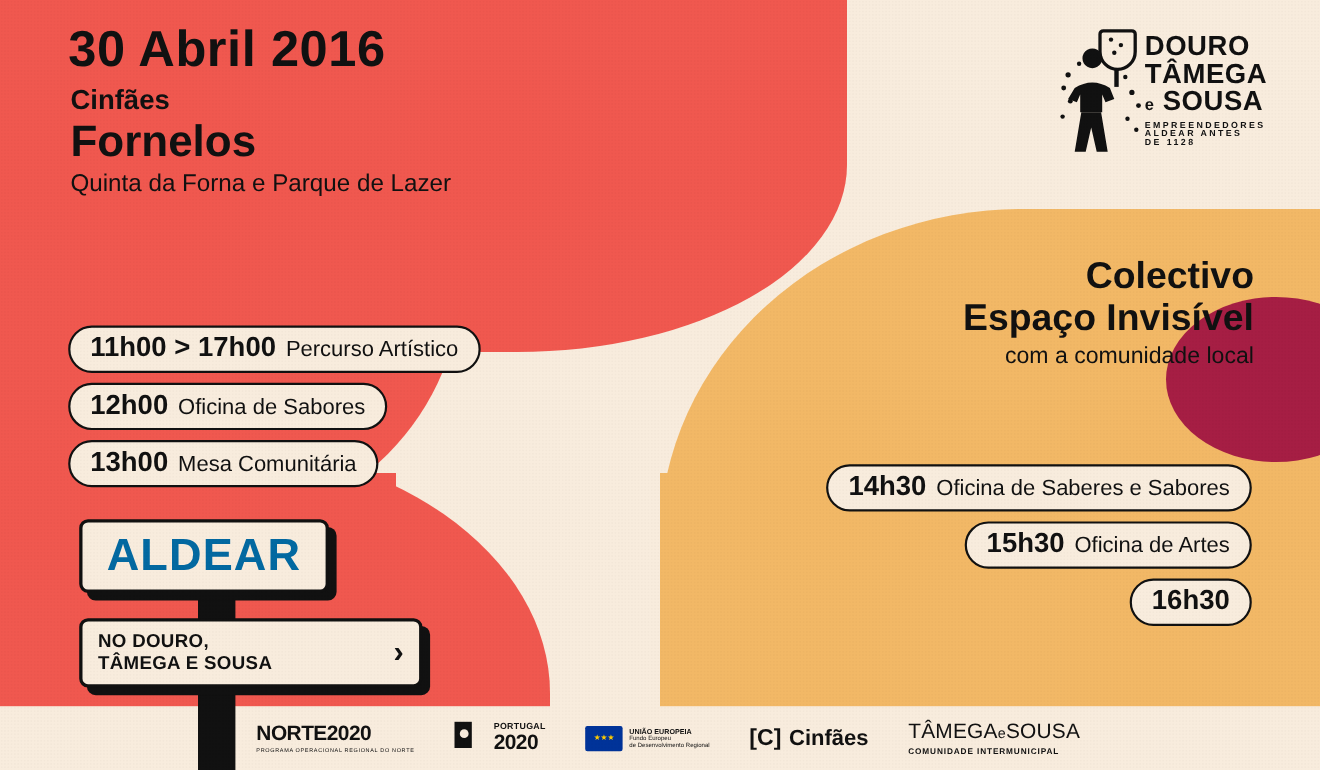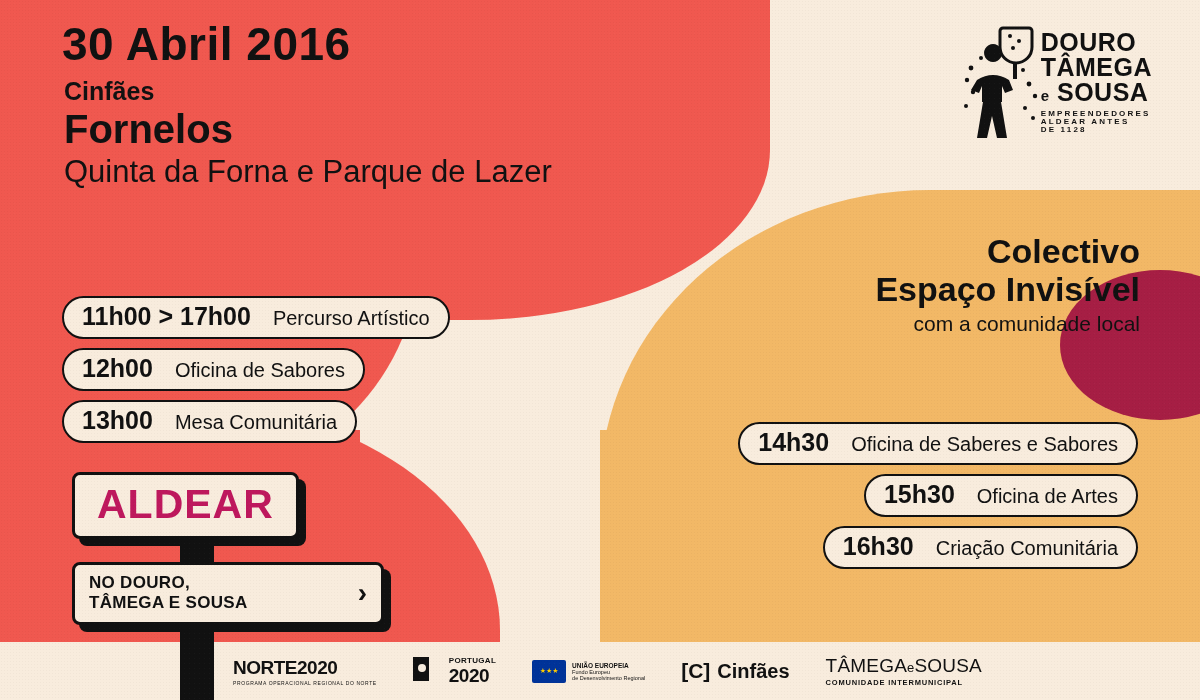--- a/index.html
+++ b/index.html
@@ -113,21 +113,21 @@
     margin: 0 0 0 2px;
     line-height: 1.1;
   }
   .place {
     font-size: 40px;
     font-weight: bold;
     margin: 2px 0 0 2px;
     line-height: 1.05;
   }
   .venue {
-    font-size: 31px;
+    font-size: 22px;
     font-weight: normal;
     margin: 4px 0 0 2px;
     line-height: 1.15;
     text-align: right;
   }
 
   
   .collective {
     position: absolute;
     right: 60px; top: 232px;
@@ -141,21 +141,21 @@
     font-size: 34px; font-weight: bold; line-height: 1.12;
   }
   .collective .line3 {
     font-size: 21px; font-weight: normal; line-height: 1.3; margin-top: 2px;
   }
 
   
   .pill {
     display: inline-flex;
     align-items: baseline;
-    gap: 22px;
+    gap: 9px;
     background: #f8ecdd;
     border: 2.5px solid #111;
     border-radius: 22px;
     padding: 4px 18px 6px 18px;
     color: #111;
     white-space: nowrap;
   }
   .pill .time {
     font-size: 25px;
     font-weight: bold;
@@ -193,21 +193,21 @@
     background: #f8ecdd;
     border: 3px solid #111;
     border-radius: 8px;
     padding: 6px 22px 8px 22px;
     box-shadow: 7px 7px 0 #111;
   }
   .sign-main span {
     font-size: 41px;
     font-weight: bold;
     letter-spacing: 1px;
-    color: #be185d;
+    color: #0369a1;
   }
   .sign-sub {
     position: absolute;
     left: 0px; top: 100px;
     width: 278px;
     background: #f8ecdd;
     border: 3px solid #111;
     border-radius: 8px;
     padding: 8px 14px 10px 14px;
     box-shadow: 7px 7px 0 #111;
@@ -372,21 +372,20 @@
     <div class="pill">
       <span class="time">14h30</span>
       <span class="label">Oficina de Saberes e Sabores</span>
     </div>
     <div class="pill">
       <span class="time">15h30</span>
       <span class="label">Oficina de Artes</span>
     </div>
     <div class="pill">
       <span class="time">16h30</span>
-      <span class="label">Criação Comunitária</span>
     </div>
   </div>
 
   <div class="signpost">
     <div class="post"></div>
     <div class="sign-main">
       <span>ALDEAR</span>
     </div>
     <div class="sign-sub">
       <div class="txt">

